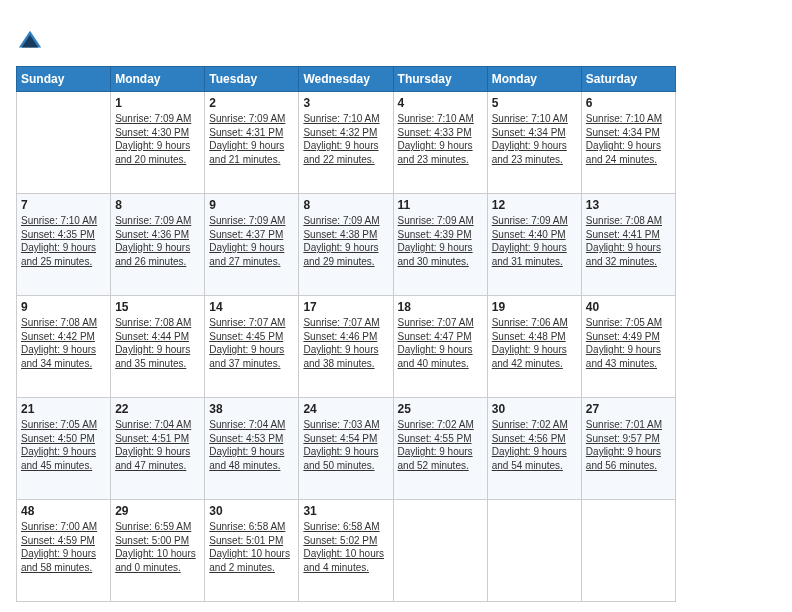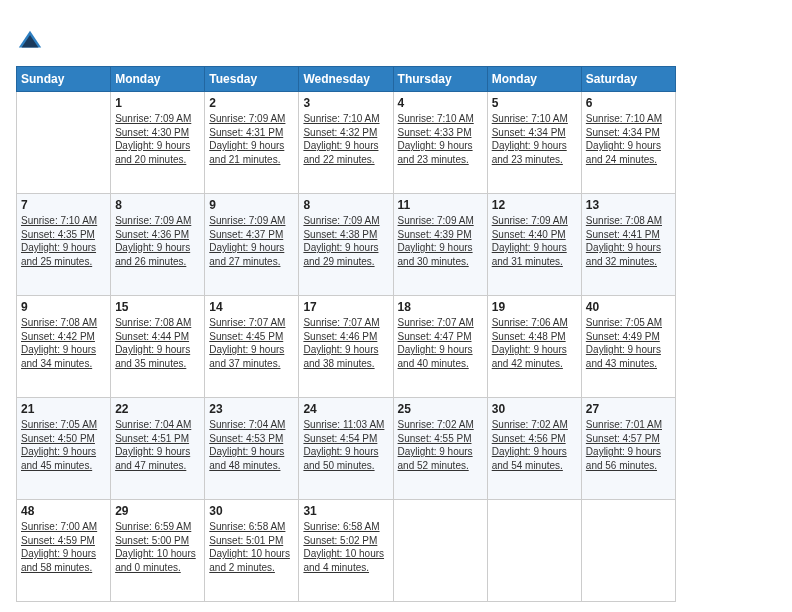--- a/index.html
+++ b/index.html
@@ -292,29 +292,29 @@
 and 45 minutes.</div>
           </td>
           <td>
             <span class="day-num">22</span>
             <div class="day-info" style="white-space: pre-line;">Sunrise: 7:04 AM
 Sunset: 4:51 PM
 Daylight: 9 hours
 and 47 minutes.</div>
           </td>
           <td>
-            <span class="day-num">23</span>
+            <span class="day-num">38</span>
             <div class="day-info" style="white-space: pre-line;">Sunrise: 7:04 AM
 Sunset: 4:53 PM
 Daylight: 9 hours
 and 48 minutes.</div>
           </td>
           <td>
             <span class="day-num">24</span>
-            <div class="day-info" style="white-space: pre-line;">Sunrise: 11:03 AM
+            <div class="day-info" style="white-space: pre-line;">Sunrise: 7:03 AM
 Sunset: 4:54 PM
 Daylight: 9 hours
 and 50 minutes.</div>
           </td>
           <td>
             <span class="day-num">25</span>
             <div class="day-info" style="white-space: pre-line;">Sunrise: 7:02 AM
 Sunset: 4:55 PM
 Daylight: 9 hours
 and 52 minutes.</div>
@@ -322,21 +322,21 @@
           <td>
             <span class="day-num">30</span>
             <div class="day-info" style="white-space: pre-line;">Sunrise: 7:02 AM
 Sunset: 4:56 PM
 Daylight: 9 hours
 and 54 minutes.</div>
           </td>
           <td>
             <span class="day-num">27</span>
             <div class="day-info" style="white-space: pre-line;">Sunrise: 7:01 AM
-Sunset: 4:57 PM
+Sunset: 9:57 PM
 Daylight: 9 hours
 and 56 minutes.</div>
           </td>
         </tr>
         <tr>
           <td>
             <span class="day-num">48</span>
             <div class="day-info" style="white-space: pre-line;">Sunrise: 7:00 AM
 Sunset: 4:59 PM
 Daylight: 9 hours

